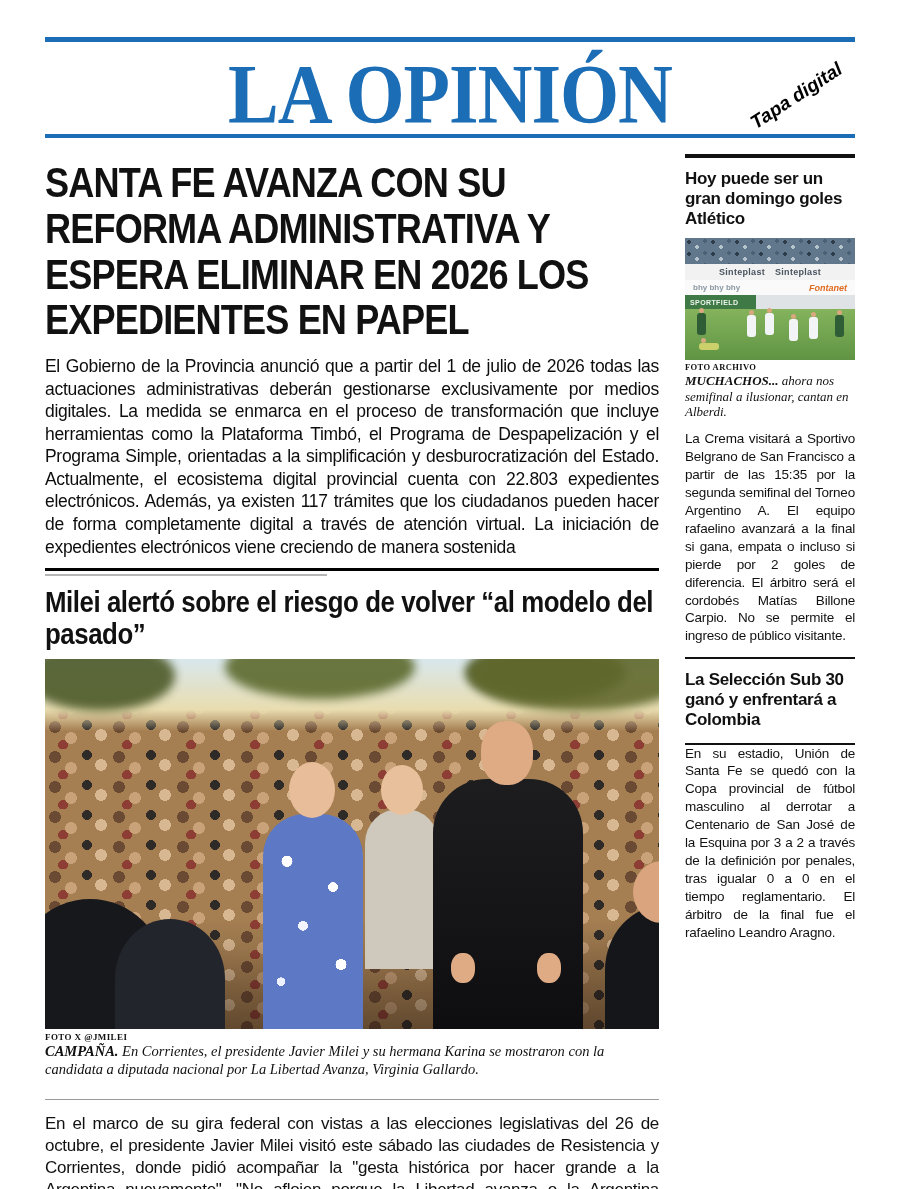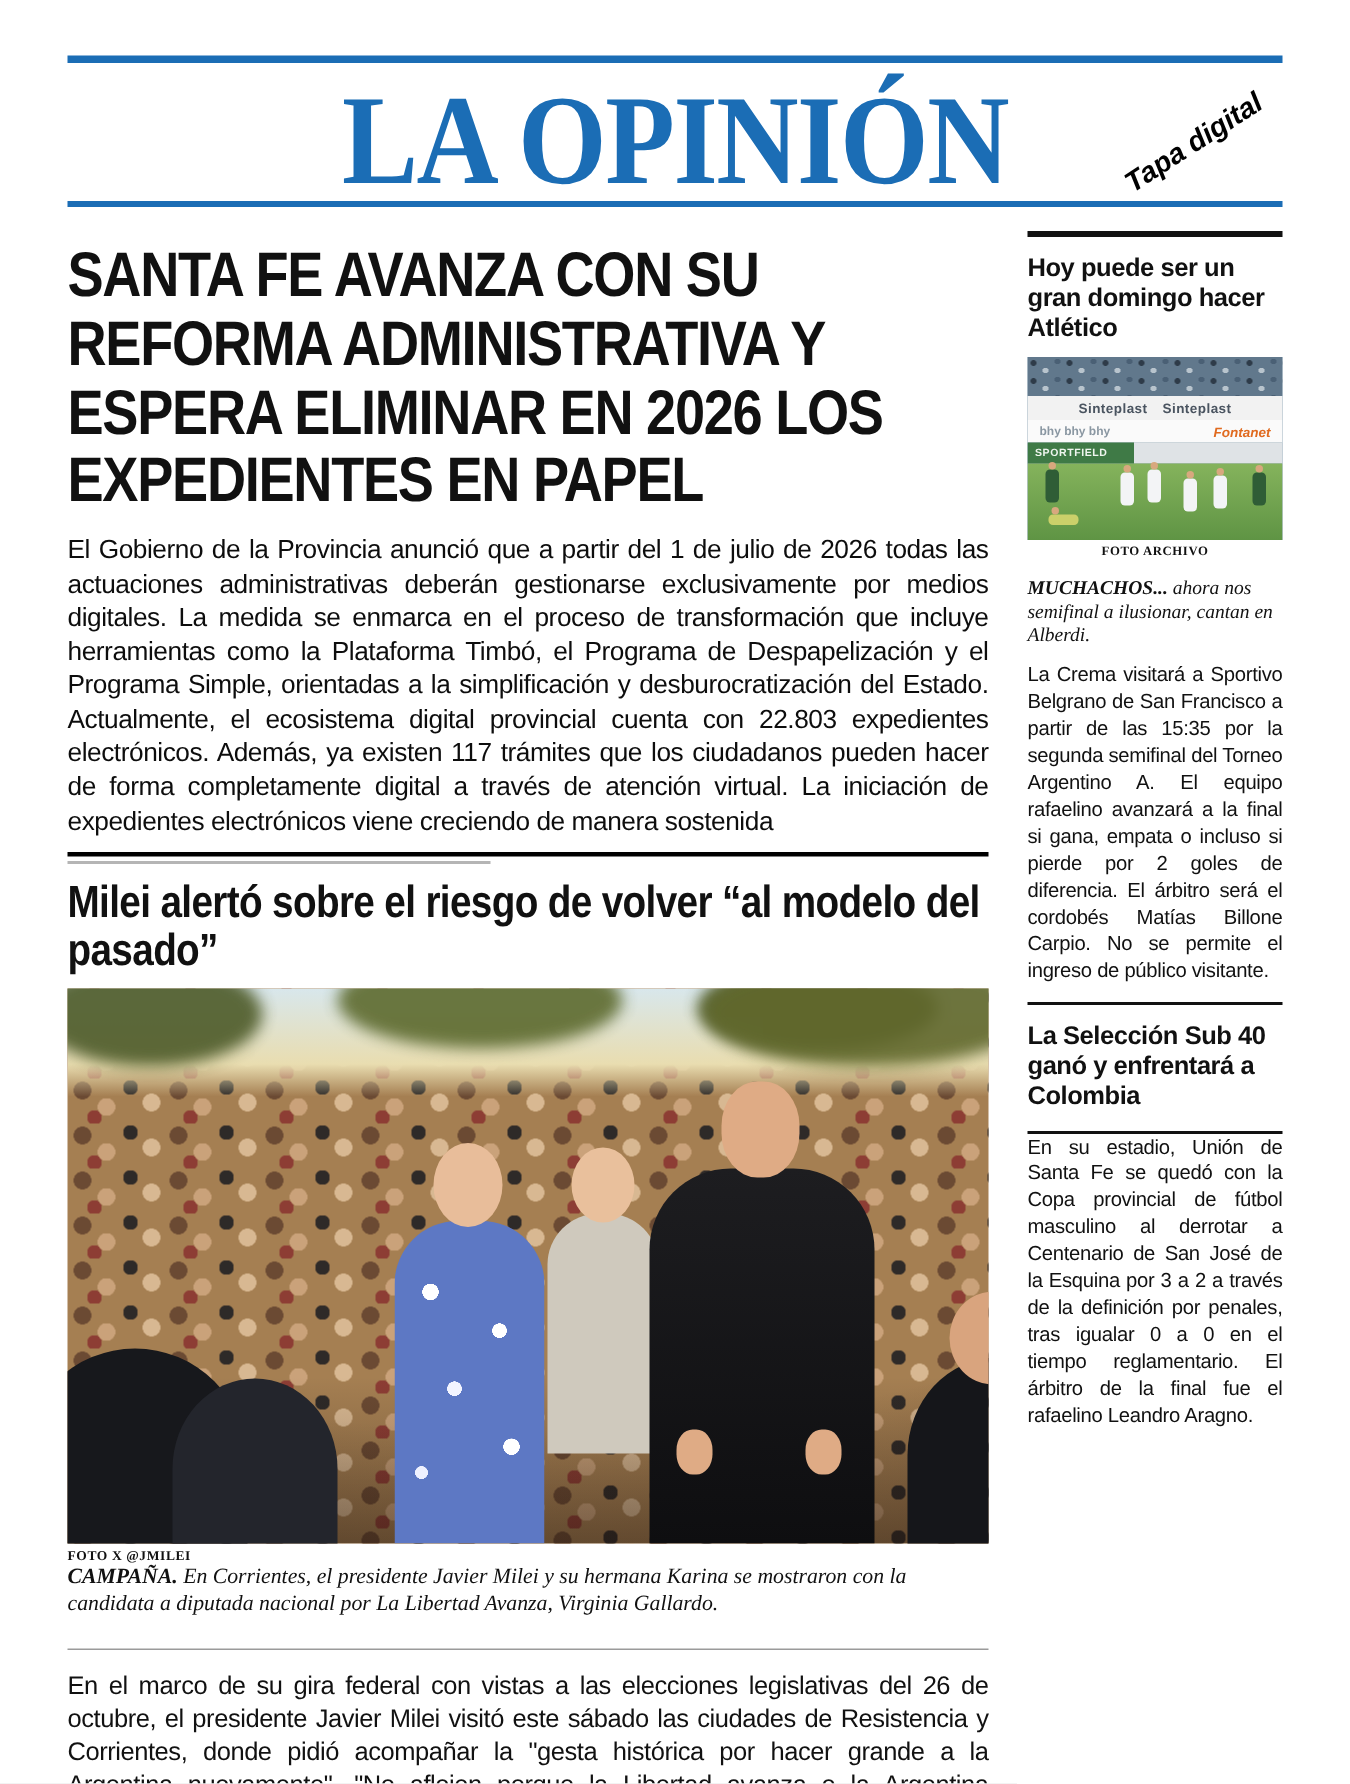--- a/index.html
+++ b/index.html
@@ -150,21 +150,21 @@
   .ps-grass { position:relative; height:51px; background:linear-gradient(#85b35c, #5f9444); }
   .player { position:absolute; width:9px; height:22px; border-radius:3px; background:#f3f4f6; }
   .player::before {
     content:""; position:absolute; left:2px; top:-5px; width:5px; height:5px;
     border-radius:50%; background:#d8a87e;
   }
   .player.green { background:#2f5d36; }
   .player.down { width:20px; height:7px; border-radius:3px; background:#cbd06a; }
   .side-credit {
     font-family:"Liberation Serif", serif; font-weight:bold; font-size:8.5px;
-    text-align:center; margin:2px 0 12px; letter-spacing:.4px;
+    text-align:left; margin:2px 0 1px; letter-spacing:.4px;
   }
   .side-caption {
     font-family:"Liberation Serif", serif; font-style:italic; font-size:13px;
     line-height:1.2; margin-bottom:10px;
   }
   .side-caption b { font-weight:bold; font-style:italic; }
 </style>
 </head>
 <body>
 
@@ -224,21 +224,21 @@
 
       <p class="body-par">En el marco de su gira federal con vistas a las elecciones legislativas del 26 de octubre, el presidente Javier Milei visitó este sábado las ciudades de Resistencia y Corrientes, donde pidió acompañar la "gesta histórica por hacer grande a la Argentina nuevamente". "No aflojen porque la Libertad avanza o la Argentina retrocede" advirtió durante sus tumultuosas y breves recorridas en ambas capitales provinciales. El viernes desde San Nicolás, el jefe de Estado había prometido una "revolución productiva" y la creación de "cientos de miles de puestos de trabajo" a partir de la reforma laboral que espera sea aprobada por el Congreso.</p>
 
     </div>
 
     <div class="side-col">
 
       <div class="side-rule"></div>
 
       <div>
-        <h3 class="h3">Hoy puede ser un gran domingo hacer Atlético</h3>
+        <h3 class="h3">Hoy puede ser un gran domingo goles Atlético</h3>
 
         <div class="photo-side">
           <div class="ps-stands"></div>
           <div class="ps-banner1">
             <span>Sinteplast</span>
             <span>Sinteplast</span>
           </div>
           <div class="ps-banner2">
             <span>bhy  bhy  bhy</span>
             <span class="fontanet">Fontanet</span>
@@ -259,21 +259,21 @@
         </div>
 
         <div class="side-credit">FOTO ARCHIVO</div>
         <p class="side-caption"><b>MUCHACHOS...</b><span> ahora nos semifinal a ilusionar, cantan en Alberdi.</span></p>
 
         <p class="side-par">La Crema visitará a Sportivo Belgrano de San Francisco a partir de las 15:35 por la segunda semifinal del Torneo Argentino A. El equipo rafaelino avanzará a la final si gana, empata o incluso si pierde por 2 goles de diferencia. El árbitro será el cordobés Matías Billone Carpio. No se permite el ingreso de público visitante.</p>
         <div class="side-rule thin"></div>
       </div>
 
       <div>
-        <h3 class="h3">La Selección Sub 40 ganó y enfrentará a Colombia</h3>
+        <h3 class="h3">La Selección Sub 30 ganó y enfrentará a Colombia</h3>
         <div class="side-rule thin"></div>
       </div>
 
       <div>
         <p class="side-par">En su estadio, Unión de Santa Fe se quedó con la Copa provincial de fútbol masculino al derrotar a Centenario de San José de la Esquina por 3 a 2 a través de la definición por penales, tras igualar 0 a 0 en el tiempo reglamentario. El árbitro de la final fue el rafaelino Leandro Aragno.</p>
 
       </div>
 
     </div>
   </div>

